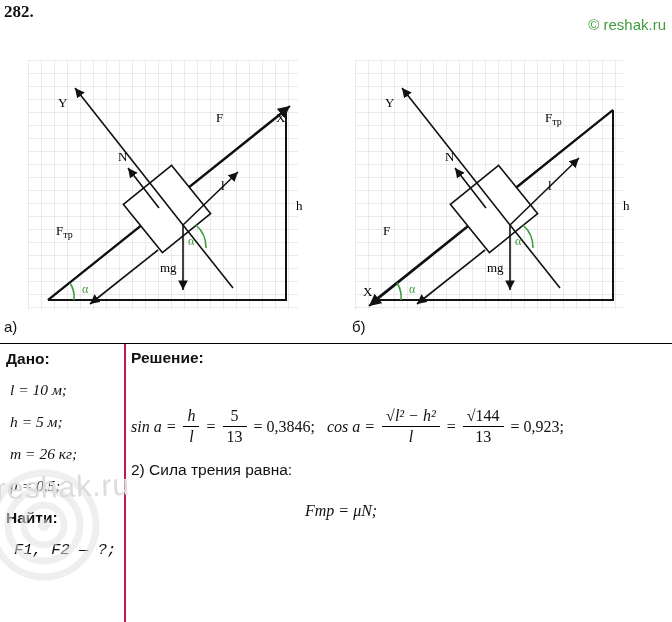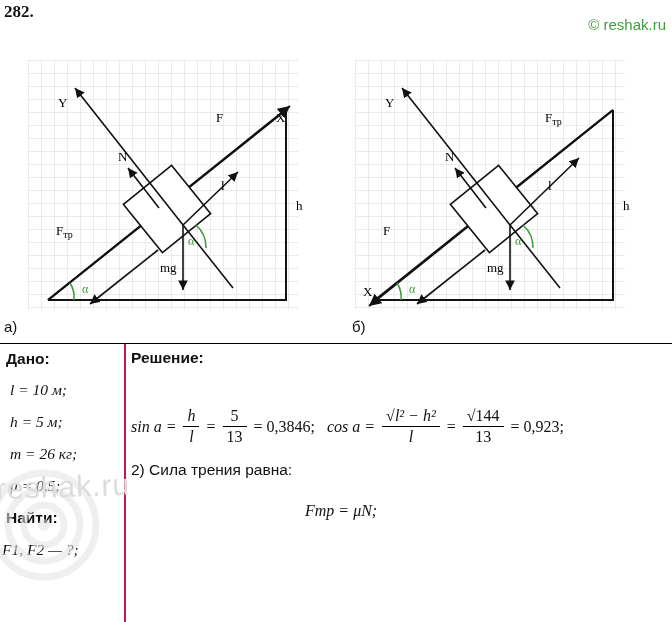--- a/index.html
+++ b/index.html
@@ -67,23 +67,23 @@
   .gi0{top:37px;}
   .gi1{top:69px;}
   .gi2{top:101px;}
   .gi3{top:133px;}
   .find-title{
     position:absolute;left:6px;top:165px;
     font-size:15.5px;font-weight:bold;
     font-family:"Liberation Sans", sans-serif;
   }
   .find-val{
-    position:absolute;left:2px;top:197px;
-    font-size:15.5px;
-    font-family:Liberation Serif, serif;
+    position:absolute;left:14px;top:197px;
+    font-size:15.5px;
+    font-family:Liberation Mono, monospace;
   }
   .it{font-style:italic;}
 
   .sol-title{
     position:absolute;left:6px;top:5px;
     font-size:15.5px;font-weight:bold;
     font-family:"Liberation Sans", sans-serif;
   }
   .sol-line{
     position:absolute;left:6px;

